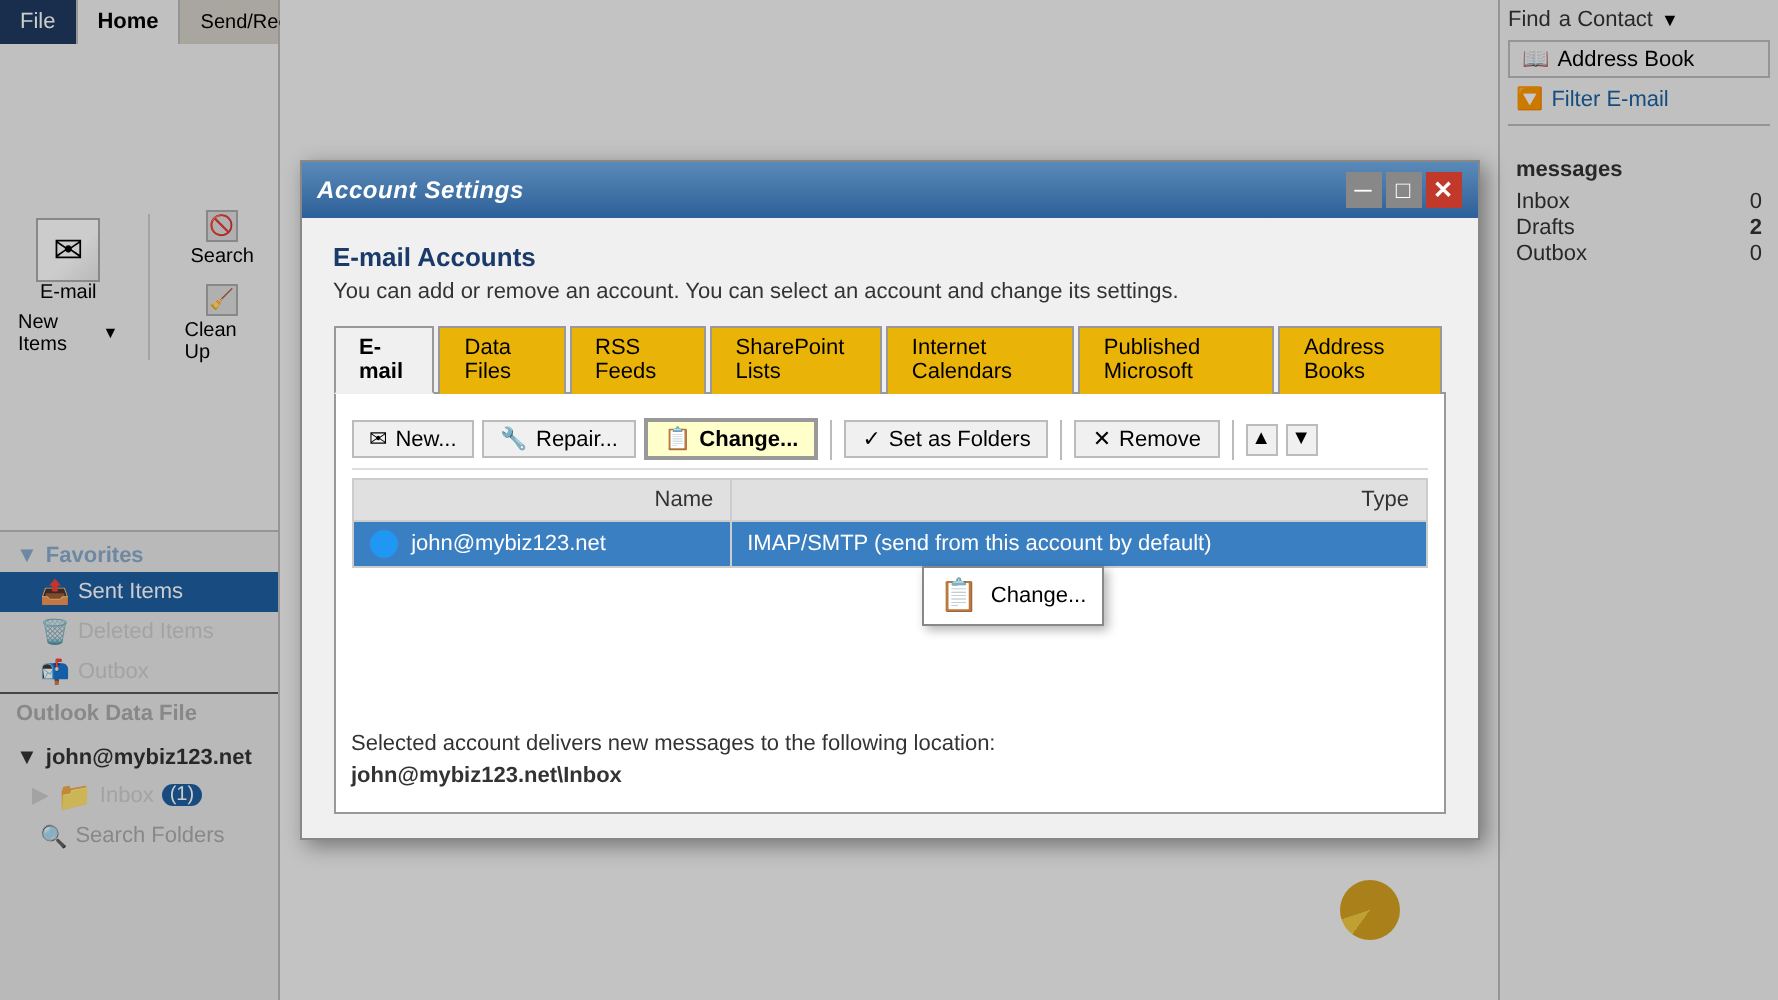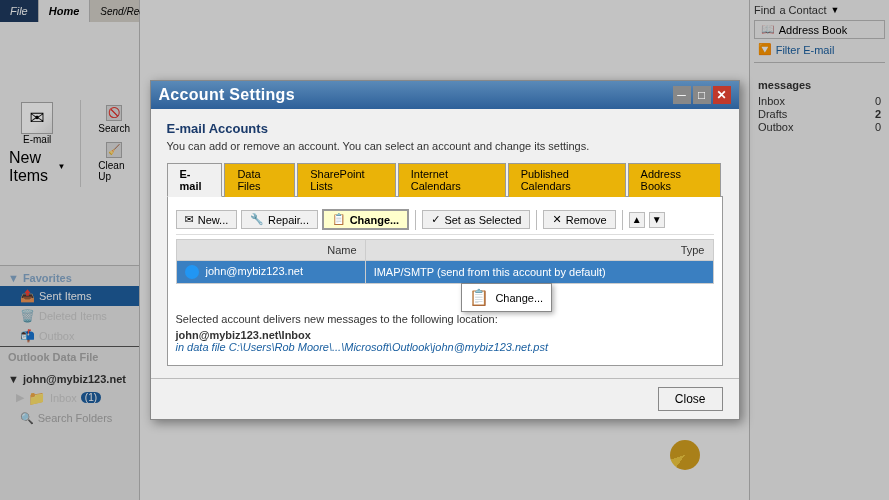--- a/index.html
+++ b/index.html
@@ -17,21 +17,20 @@
       background: #d4d0c8;
       height: 22px;
     }
     .ribbon-tab {
       padding: 3px 10px;
       font-size: 11px;
       cursor: pointer;
       border-right: 1px solid #bbb;
       display: flex;
       align-items: center;
-      font-style: italic;
     }
     .ribbon-tab.active {
       background: #f0f0f0;
       font-weight: bold;
     }
     .ribbon-content {
       display: flex;
       align-items: center;
       padding: 4px 8px;
       gap: 8px;
@@ -236,23 +235,24 @@
     .dialog-titlebar {
       background: linear-gradient(to bottom, #5a8ab8, #2d6099);
       color: #fff;
       padding: 4px 8px;
       display: flex;
       align-items: center;
       justify-content: space-between;
       height: 28px;
     }
     .dialog-title-text {
-      font-size: 16px;
+      font-size: 12px;
       font-weight: bold;
       letter-spacing: 0.3px;
+      font-style: italic;
     }
     .dialog-close-btn {
       background: #c0392b;
       color: #fff;
       border: none;
       width: 18px;
       height: 18px;
       cursor: pointer;
       font-size: 12px;
       display: flex;
@@ -460,21 +460,21 @@
       <div class="ribbon-tab" style="font-size:10px;">Send/Receive</div>
     </div>
 
     <div class="ribbon-content" style="background:#f0f0f0;border-bottom:1px solid #bbb;height:70px;padding:4px;">
       <div class="new-btn-group">
         <div class="new-email-btn">
           <div class="new-email-icon">✉</div>
           <span style="font-size:10px;">E-mail</span>
         </div>
         <div class="new-items-btn">
-          <span style="font-size:16px;">New Items</span>
+          <span style="font-size:10px;">New Items</span>
           <span style="font-size:8px;">▼</span>
         </div>
       </div>
       <div style="display:flex;flex-direction:column;gap:2px;">
         <div class="ribbon-small-btn">
           <div class="ribbon-small-icon">🚫</div>
           <span>Search</span>
         </div>
         <div class="ribbon-small-btn">
           <div class="ribbon-small-icon">🧹</div>
@@ -571,23 +571,24 @@
         </div>
       </div>
 
       <div class="dialog-body">
         <div class="dialog-section-title">E-mail Accounts</div>
         <div class="dialog-section-desc">You can add or remove an account. You can select an account and change its settings.</div>
 
         <div class="dialog-tabs">
           <div class="dialog-tab active">E-mail</div>
           <div class="dialog-tab">Data Files</div>
+          <div class="dialog-tab">RSS Feeds</div>
           <div class="dialog-tab">SharePoint Lists</div>
           <div class="dialog-tab">Internet Calendars</div>
-          <div class="dialog-tab">Published Calendars</div>
+          <div class="dialog-tab">Published Microsoft</div>
           <div class="dialog-tab">Address Books</div>
         </div>
 
         <div class="dialog-tab-content">
 
           <div class="dialog-toolbar">
             <button class="dialog-toolbar-btn">
               <span>✉</span>
               <span>New...</span>
             </button>
@@ -595,21 +596,21 @@
               <span>🔧</span>
               <span>Repair...</span>
             </button>
             <button class="dialog-toolbar-btn highlighted">
               <span>📋</span>
               <span>Change...</span>
             </button>
             <div class="dialog-toolbar-separator"></div>
             <button class="dialog-toolbar-btn">
               <span>✓</span>
-              <span>Set as Selected</span>
+              <span>Set as Folders</span>
             </button>
             <div class="dialog-toolbar-separator"></div>
             <button class="dialog-toolbar-btn">
               <span>✕</span>
               <span>Remove</span>
             </button>
             <div class="dialog-toolbar-separator"></div>
             <div class="dialog-toolbar-arrow">▲</div>
             <div class="dialog-toolbar-arrow">▼</div>
           </div>
@@ -632,28 +633,24 @@
             </tbody>
           </table>
 
           <div style="flex:1;"></div>
 
           <div class="dialog-footer-info">
             <div>Selected account delivers new messages to the following location:</div>
             <div style="margin-top:4px;">
               <strong>john@mybiz123.net\Inbox</strong>
             </div>
-            <div class="dialog-footer-path">in data file C:\Users\Rob Moore\...\Microsoft\Outlook\john@mybiz123.net.pst</div>
           </div>
         </div>
       </div>
 
-      <div class="dialog-bottom-bar">
-        <button class="dialog-close-main-btn">Close</button>
-      </div>
 
       <div class="change-popup">
         <span class="change-popup-icon">📋</span>
         <span>Change...</span>
       </div>
     </div>
   </div>
 
 </div>
 

